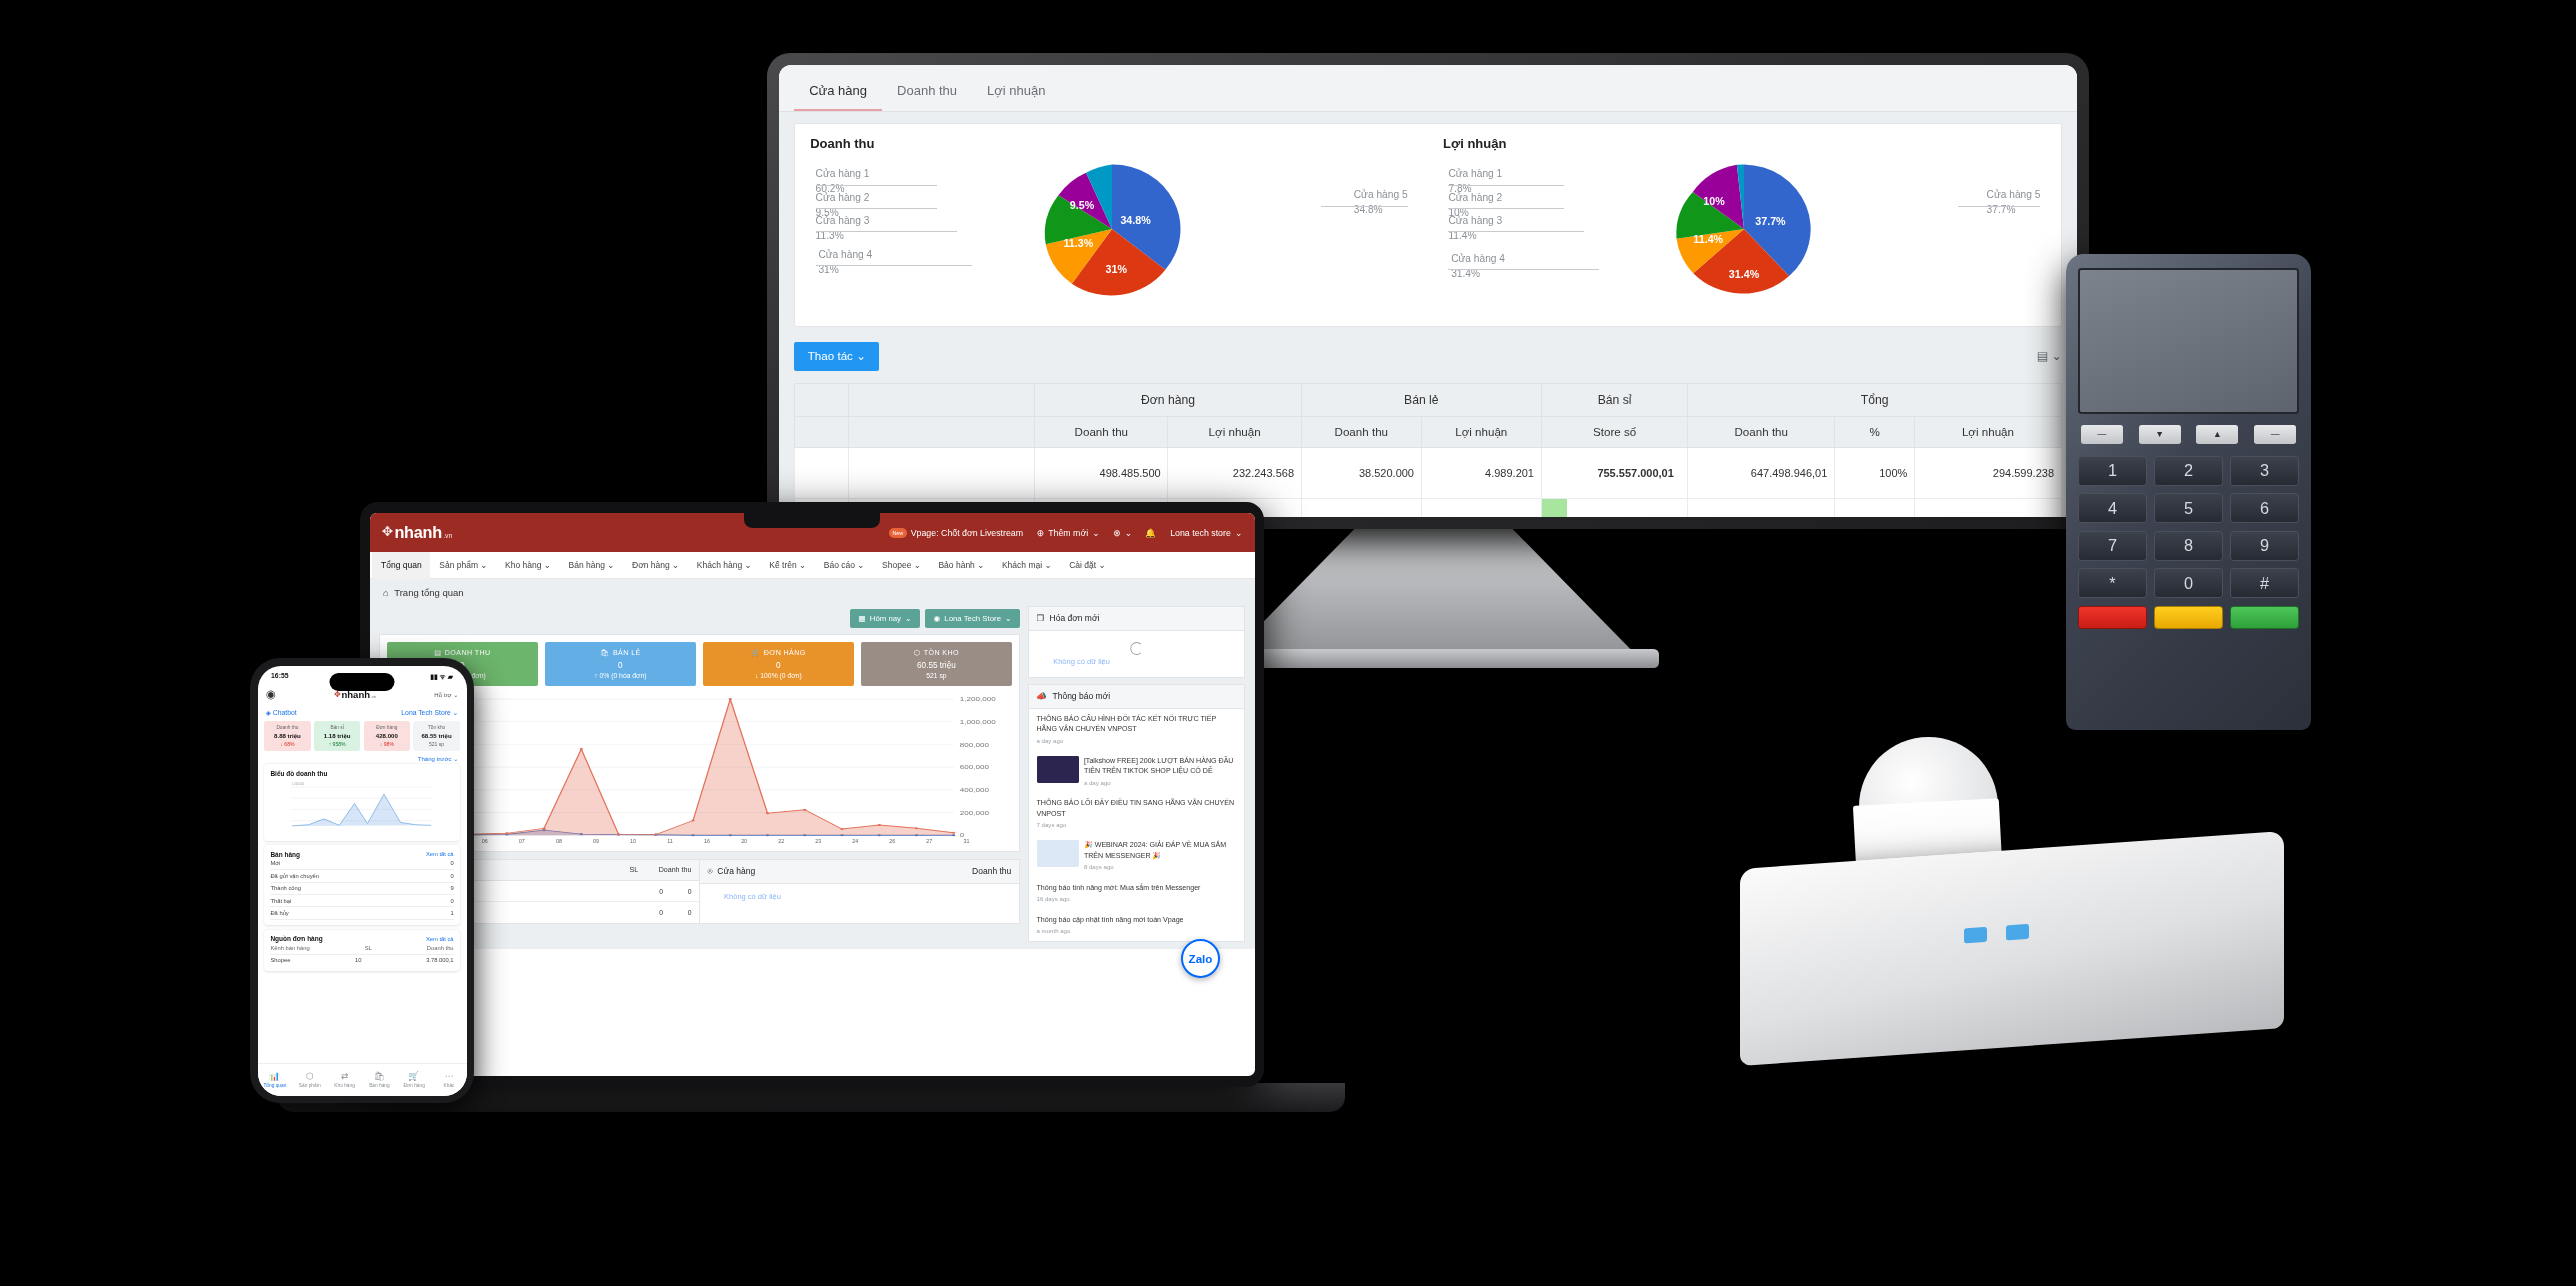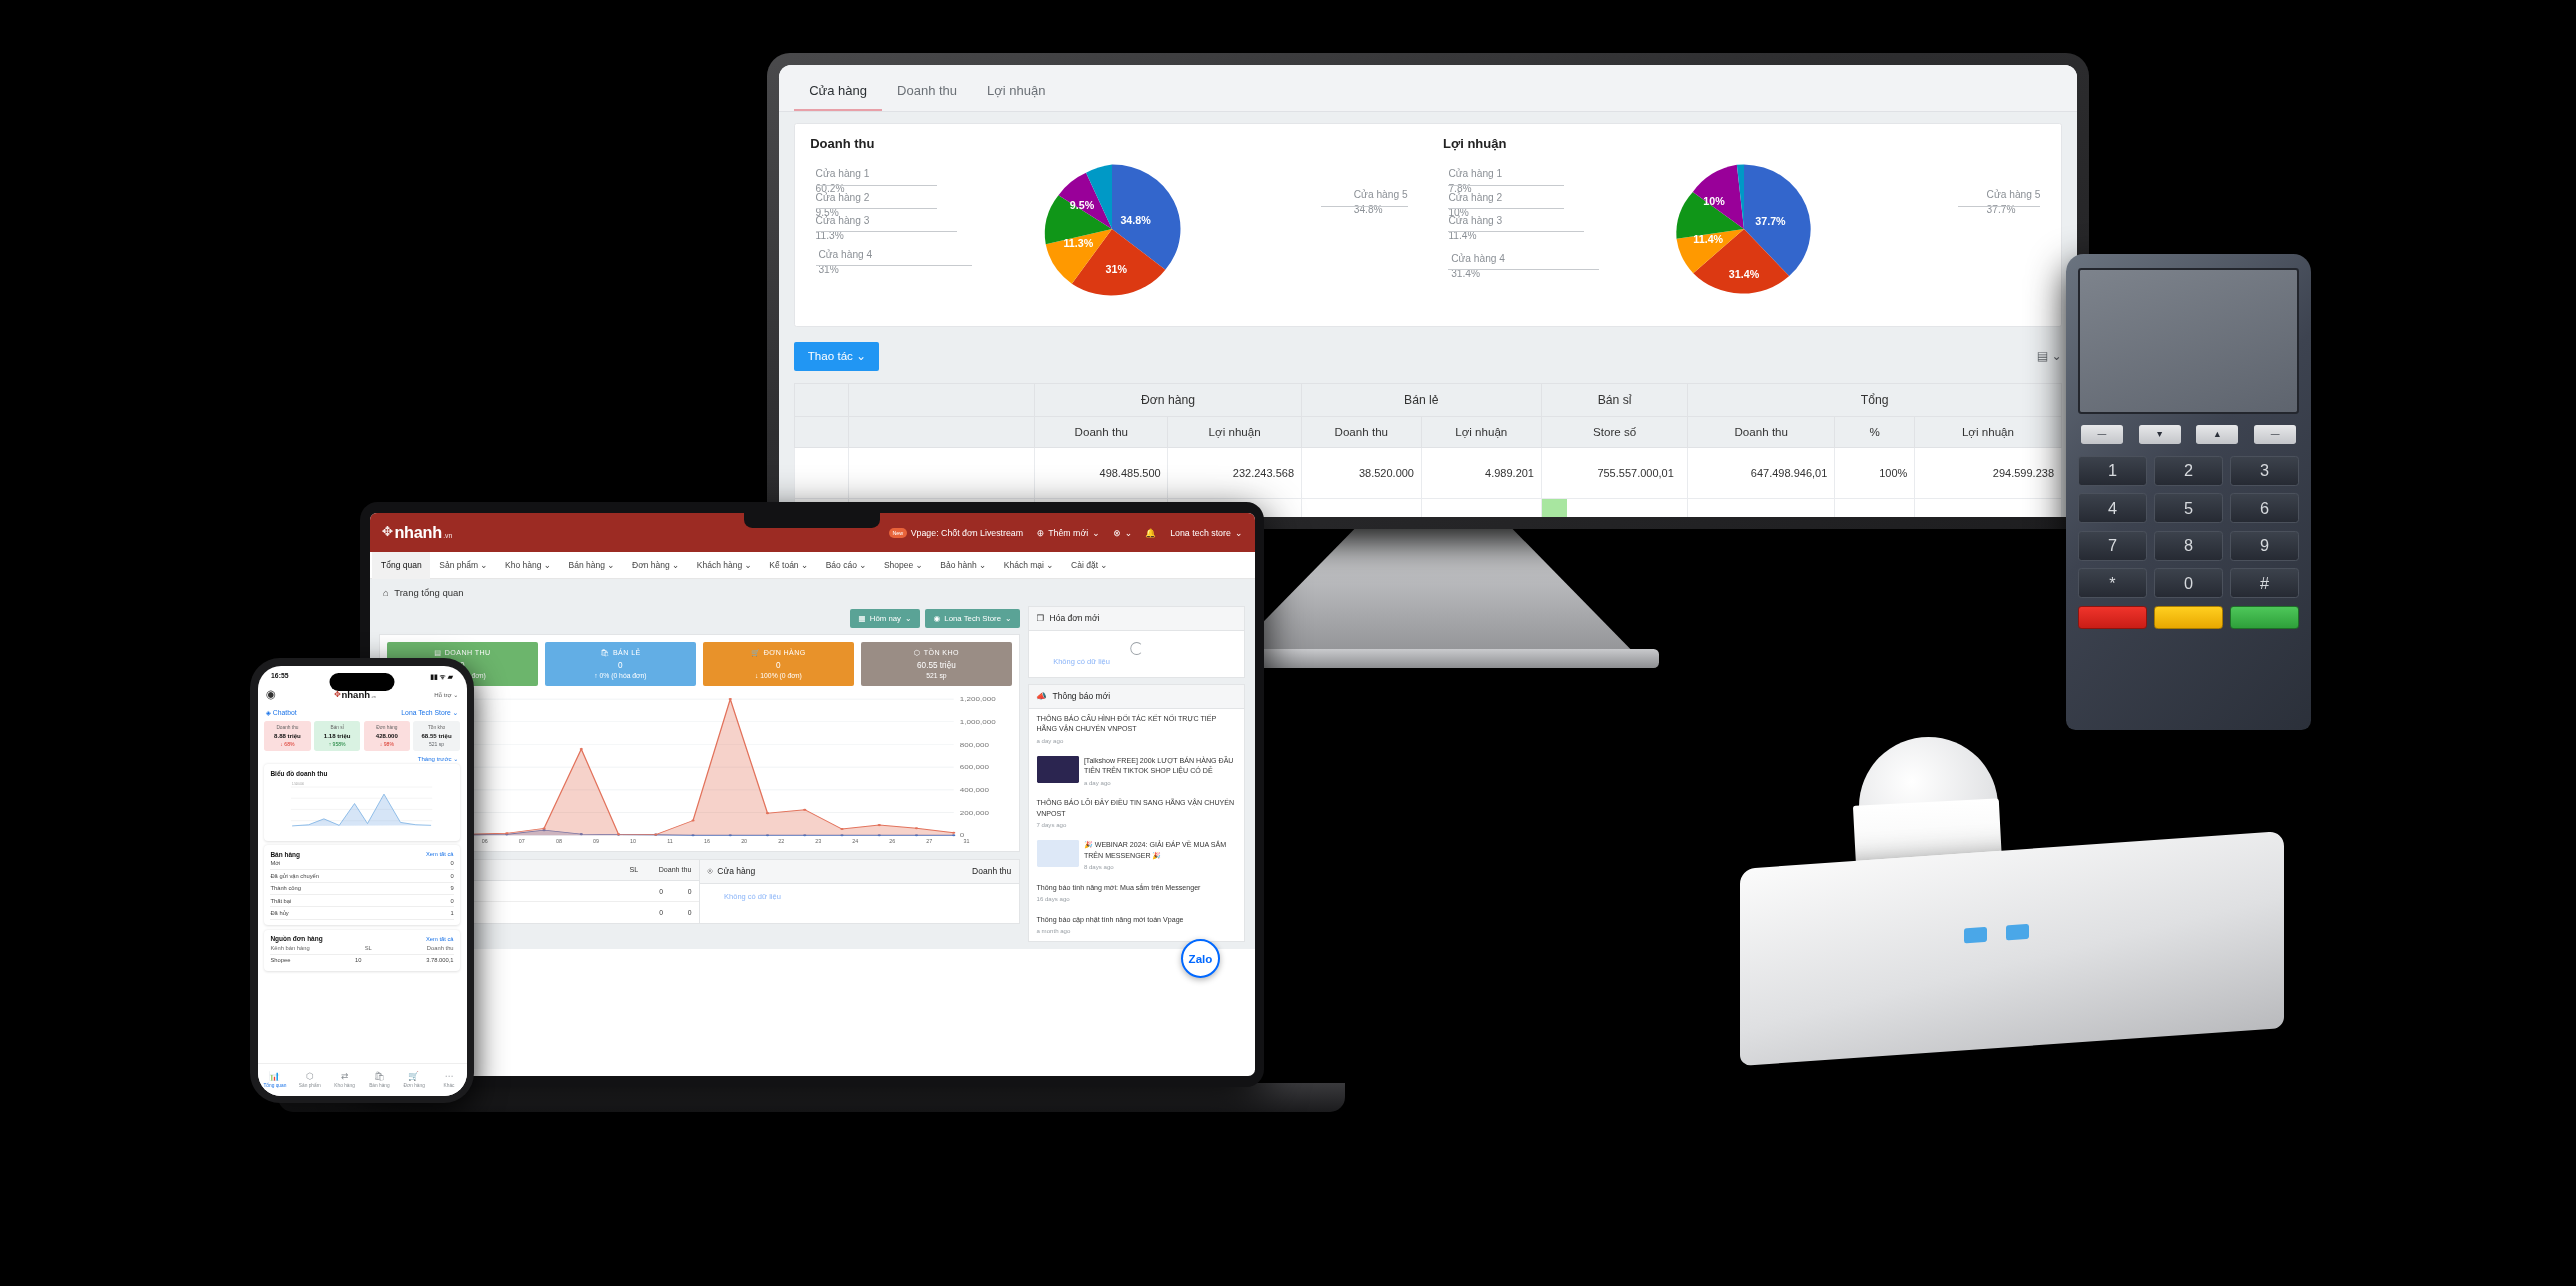--- a/index.html
+++ b/index.html
@@ -342,21 +342,21 @@
           </thead>
           <tbody id="big-tbody">
               <tr>
                 <td></td>
                 <td></td>
                 <td>498.485.500</td>
                 <td>232.243.568</td>
                 <td>38.520.000</td>
                 <td>4.989.201</td>
                 <td class="bar">
-                  <span style="position:relative;display:block;padding:9.5px 6.8px;text-align:right;">755.557.000,01</span>
+                  <span style="position:relative;display:block;padding:9.5px 6.8px;text-align:right;font-weight:bold;">755.557.000,01</span>
                 </td>
                 <td>647.498.946,01</td>
                 <td>100%</td>
                 <td>294.599.238</td>
               </tr>
               <tr>
                 <td></td>
                 <td></td>
                 <td>83.080.917</td>
                 <td>38.707.261</td>
@@ -412,21 +412,21 @@
           </div>
         </div>
 
         <div class="nh-nav" id="lap-nav">
             <div class="n active">Tổng quan</div>
             <div class="n">Sản phẩm ⌄</div>
             <div class="n">Kho hàng ⌄</div>
             <div class="n">Bán hàng ⌄</div>
             <div class="n">Đơn hàng ⌄</div>
             <div class="n">Khách hàng ⌄</div>
-            <div class="n">Kế toán ⌄</div>
+            <div class="n">Kế trên ⌄</div>
             <div class="n">Báo cáo ⌄</div>
             <div class="n">Shopee ⌄</div>
             <div class="n">Bảo hành ⌄</div>
             <div class="n">Khách mại ⌄</div>
             <div class="n">Cài đặt ⌄</div>
           </div>
 
         <div class="lap-bread">
           <span>⌂</span>
           <span>Trang tổng quan</span>

